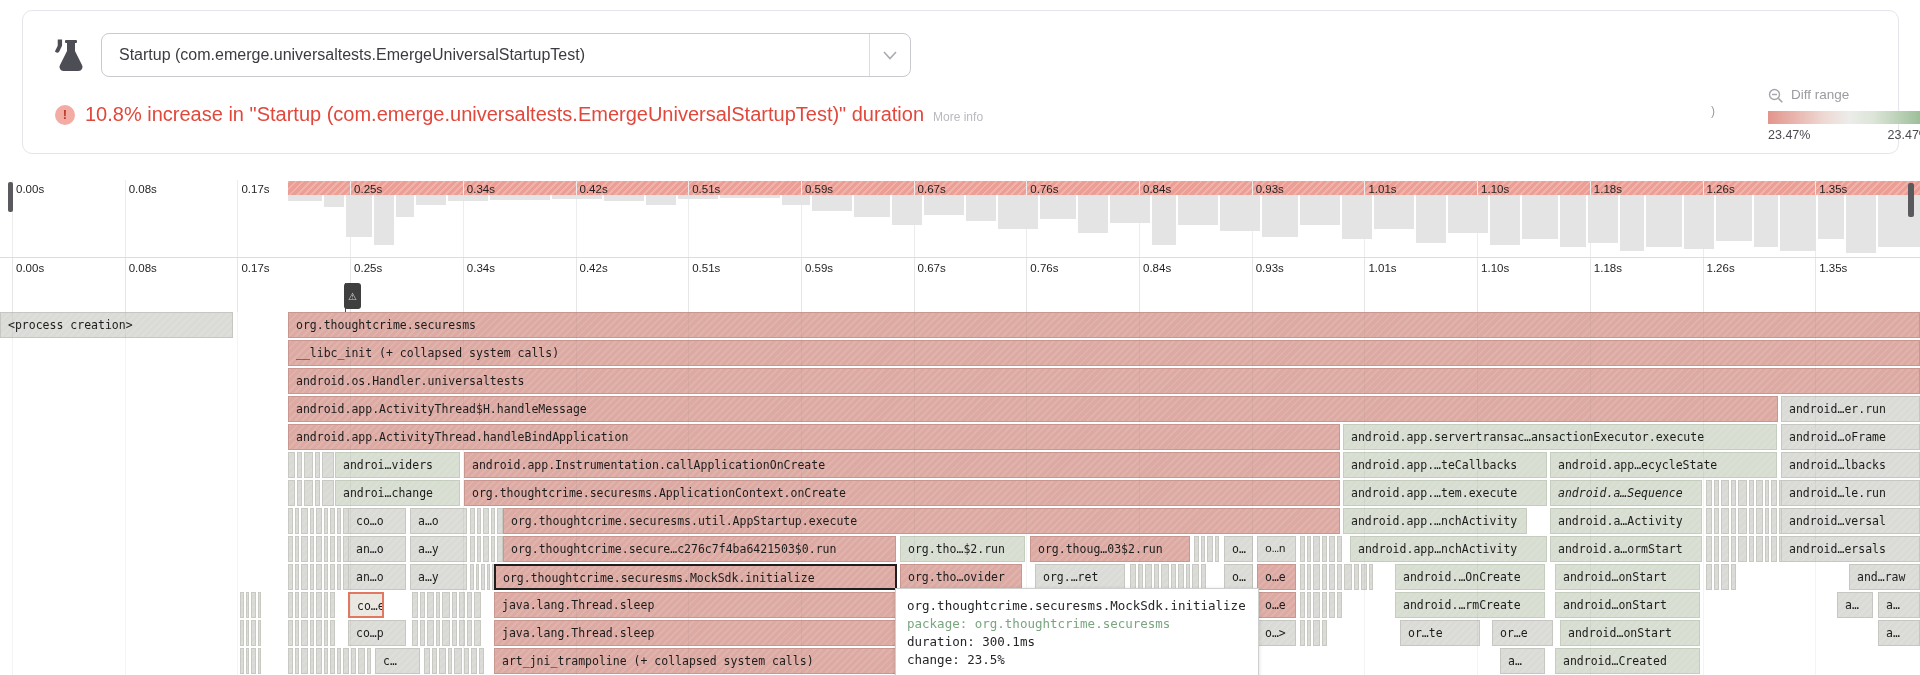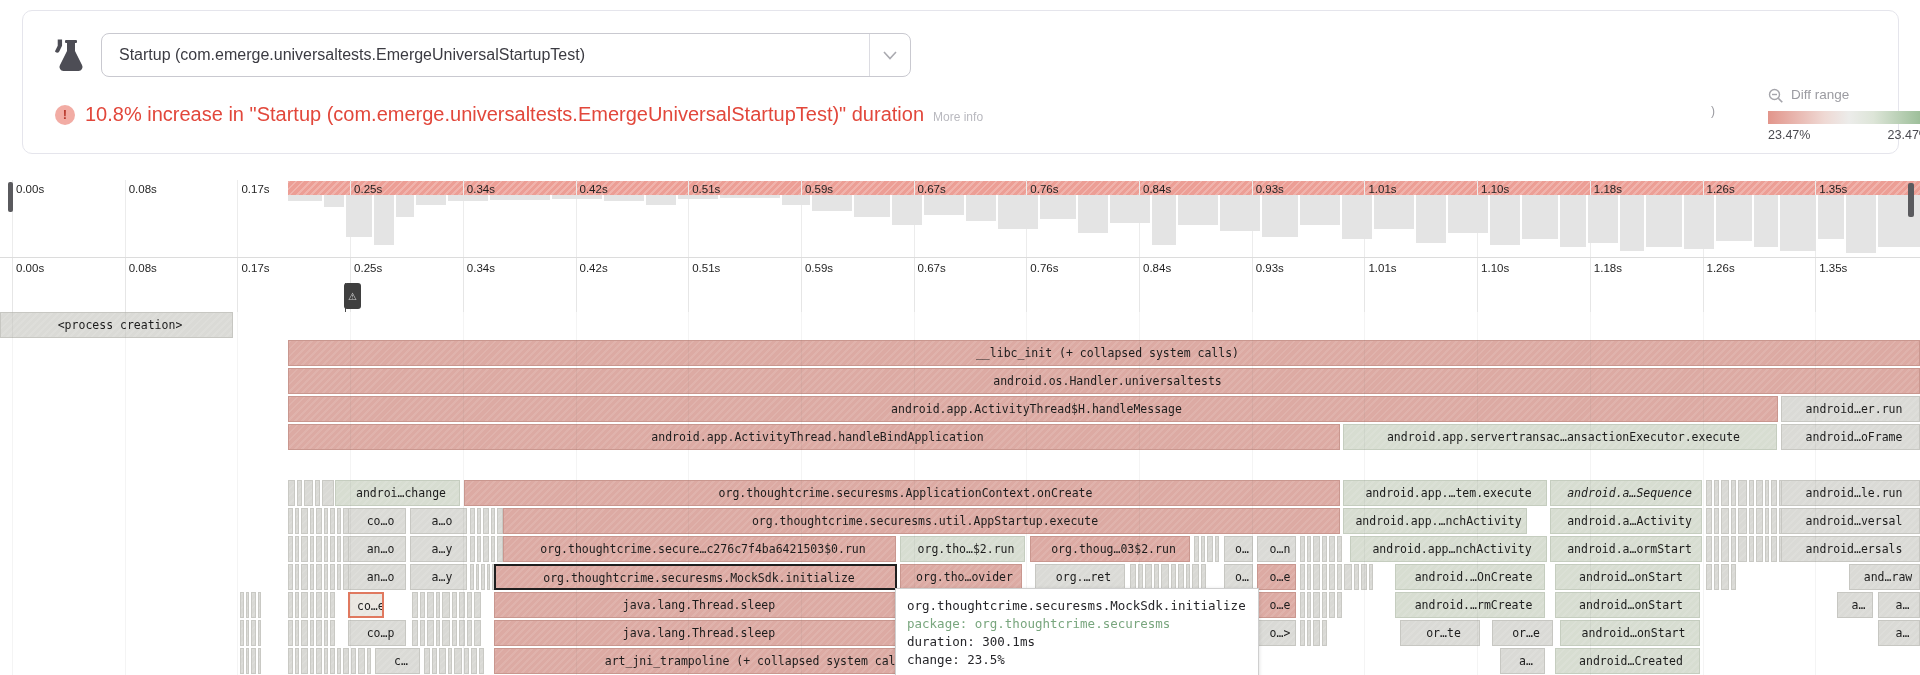--- a/index.html
+++ b/index.html
@@ -37,21 +37,21 @@
   
   #ruler{position:absolute;left:0;top:258px;width:1920px;height:54px;background:#fff;}
   #ruler .grid{position:absolute;top:0;bottom:0;width:1px;background:#e6e6e6;}
   #ruler .ticklabel{top:4px;font-size:11.5px;color:#1f1f1f;}
   .marker-line{position:absolute;width:1px;background:#4a4a4a;}
   .marker{position:absolute;background:#3f3f3f;border-radius:3px;color:#cfcfcf;font-size:10px;
           display:flex;align-items:center;justify-content:center;}
   
   #flame{position:absolute;left:0;top:312px;width:1920px;height:363px;}
   .fgrid{position:absolute;top:0;bottom:0;width:1px;background:rgba(100,100,100,0.07);z-index:5;}
-  .frow{position:absolute;left:0;width:1920px;height:26px;text-align:center;}
+  .frow{position:absolute;left:0;width:1920px;height:26px;}
   .bar{position:absolute;top:0;height:26px;box-sizing:border-box;border:1px solid transparent;
        font-family:"DejaVu Sans Mono",monospace;font-size:11.5px;line-height:24px;color:#1c1c1c;
        padding-left:7px;white-space:nowrap;overflow:hidden;
        background-image:repeating-linear-gradient(135deg,rgba(255,255,255,.10) 0 2px,transparent 2px 5px);}
   .bar.red{background-color:#dcaaa3;border-color:#c9978f;}
   .bar.green{background-color:#d7ddd1;border-color:#c5cdbf;}
   .bar.gray{background-color:#dadad6;border-color:#c7c7c2;}
   .bar.sliver{background-color:#d9d9d5;border-color:#c9c9c4;padding:0;}
   .bar.outlined{background-color:#eae7e1;border:2px solid #e0795f;}
   .bar.selected{border:2px solid #1f1f1f;}
@@ -237,35 +237,48 @@
     <div class="fgrid" style="left: 1026.3px;"></div>
     <div class="fgrid" style="left: 1139px;"></div>
     <div class="fgrid" style="left: 1251.7px;"></div>
     <div class="fgrid" style="left: 1364.4px;"></div>
     <div class="fgrid" style="left: 1477.1px;"></div>
     <div class="fgrid" style="left: 1589.8px;"></div>
     <div class="fgrid" style="left: 1702.5px;"></div>
     <div class="fgrid" style="left: 1815.2px;"></div>
     <div class="frow" style="top: 0px;">
       <div class="bar gray" style="left: 0px; width: 233px;">&lt;process creation&gt;</div>
+      <div class="bar red" style="left: 288px; width: 1632px;">org.thoughtcrime.securesms</div>
     </div>
     <div class="frow" style="top: 28px;">
       <div class="bar red" style="left: 288px; width: 1632px;">__libc_init (+ collapsed system calls)</div>
     </div>
     <div class="frow" style="top: 56px;">
       <div class="bar red" style="left: 288px; width: 1632px;">android.os.Handler.universaltests</div>
     </div>
     <div class="frow" style="top: 84px;">
       <div class="bar red" style="left: 288px; width: 1490px;">android.app.ActivityThread$H.handleMessage</div>
       <div class="bar gray" style="left: 1781px; width: 139px;">android…er.run</div>
     </div>
     <div class="frow" style="top: 112px;">
       <div class="bar red" style="left: 288px; width: 1052px;">android.app.ActivityThread.handleBindApplication</div>
       <div class="bar green" style="left: 1343px; width: 434px;">android.app.servertransac…ansactionExecutor.execute</div>
       <div class="bar gray" style="left: 1781px; width: 139px;">android…oFrame</div>
+    </div>
+    <div class="frow" style="top: 140px;">
+      <div class="bar sliver" style="left: 288px; width: 7px;"></div>
+      <div class="bar sliver" style="left: 297px; width: 5px;"></div>
+      <div class="bar sliver" style="left: 304px; width: 9px;"></div>
+      <div class="bar sliver" style="left: 315px; width: 5px;"></div>
+      <div class="bar sliver" style="left: 322px; width: 12px;"></div>
+      <div class="bar green" style="left: 335px; width: 125px;">androi…viders</div>
+      <div class="bar red" style="left: 464px; width: 876px;">android.app.Instrumentation.callApplicationOnCreate</div>
+      <div class="bar green" style="left: 1343px; width: 204px;">android.app.…teCallbacks</div>
+      <div class="bar green" style="left: 1550px; width: 227px;">android.app…ecycleState</div>
+      <div class="bar gray" style="left: 1781px; width: 139px;">android…lbacks</div>
     </div>
     <div class="frow" style="top: 168px;">
       <div class="bar sliver" style="left: 288px; width: 7px;"></div>
       <div class="bar sliver" style="left: 297px; width: 5px;"></div>
       <div class="bar sliver" style="left: 304px; width: 9px;"></div>
       <div class="bar sliver" style="left: 315px; width: 5px;"></div>
       <div class="bar sliver" style="left: 322px; width: 12px;"></div>
       <div class="bar green" style="left: 335px; width: 125px;">androi…change</div>
       <div class="bar red" style="left: 464px; width: 876px;">org.thoughtcrime.securesms.ApplicationContext.onCreate</div>
       <div class="bar green" style="left: 1343px; width: 204px;">android.app.…tem.execute</div>
@@ -332,21 +345,21 @@
       <div class="bar sliver" style="left: 491px; width: 4px;"></div>
       <div class="bar sliver" style="left: 497px; width: 6px;"></div>
       <div class="bar red" style="left: 503px; width: 393px;">org.thoughtcrime.secure…c276c7f4ba6421503$0.run</div>
       <div class="bar green" style="left: 900px; width: 125px;">org.tho…$2.run</div>
       <div class="bar red" style="left: 1030px; width: 160px;">org.thoug…03$2.run</div>
       <div class="bar sliver" style="left: 1194px; width: 5px;"></div>
       <div class="bar sliver" style="left: 1201px; width: 4px;"></div>
       <div class="bar sliver" style="left: 1207px; width: 6px;"></div>
       <div class="bar sliver" style="left: 1215px; width: 4px;"></div>
       <div class="bar gray" style="left: 1224px; width: 29px;">o…</div>
-      <div class="bar gray" style="left: 1257px; width: 39px;">o…n</div>
+      <div class="bar gray" style="left: 1257px; width: 39px; font-family: Liberation Mono, monospace;">o…n</div>
       <div class="bar sliver" style="left: 1300px; width: 5px;"></div>
       <div class="bar sliver" style="left: 1307px; width: 4px;"></div>
       <div class="bar sliver" style="left: 1313px; width: 7px;"></div>
       <div class="bar sliver" style="left: 1322px; width: 5px;"></div>
       <div class="bar sliver" style="left: 1329px; width: 6px;"></div>
       <div class="bar sliver" style="left: 1337px; width: 5px;"></div>
       <div class="bar green" style="left: 1350px; width: 197px;">android.app…nchActivity</div>
       <div class="bar green" style="left: 1550px; width: 152px;">android.a…ormStart</div>
       <div class="bar sliver" style="left: 1706px; width: 6px;"></div>
       <div class="bar sliver" style="left: 1714px; width: 5px;"></div>

